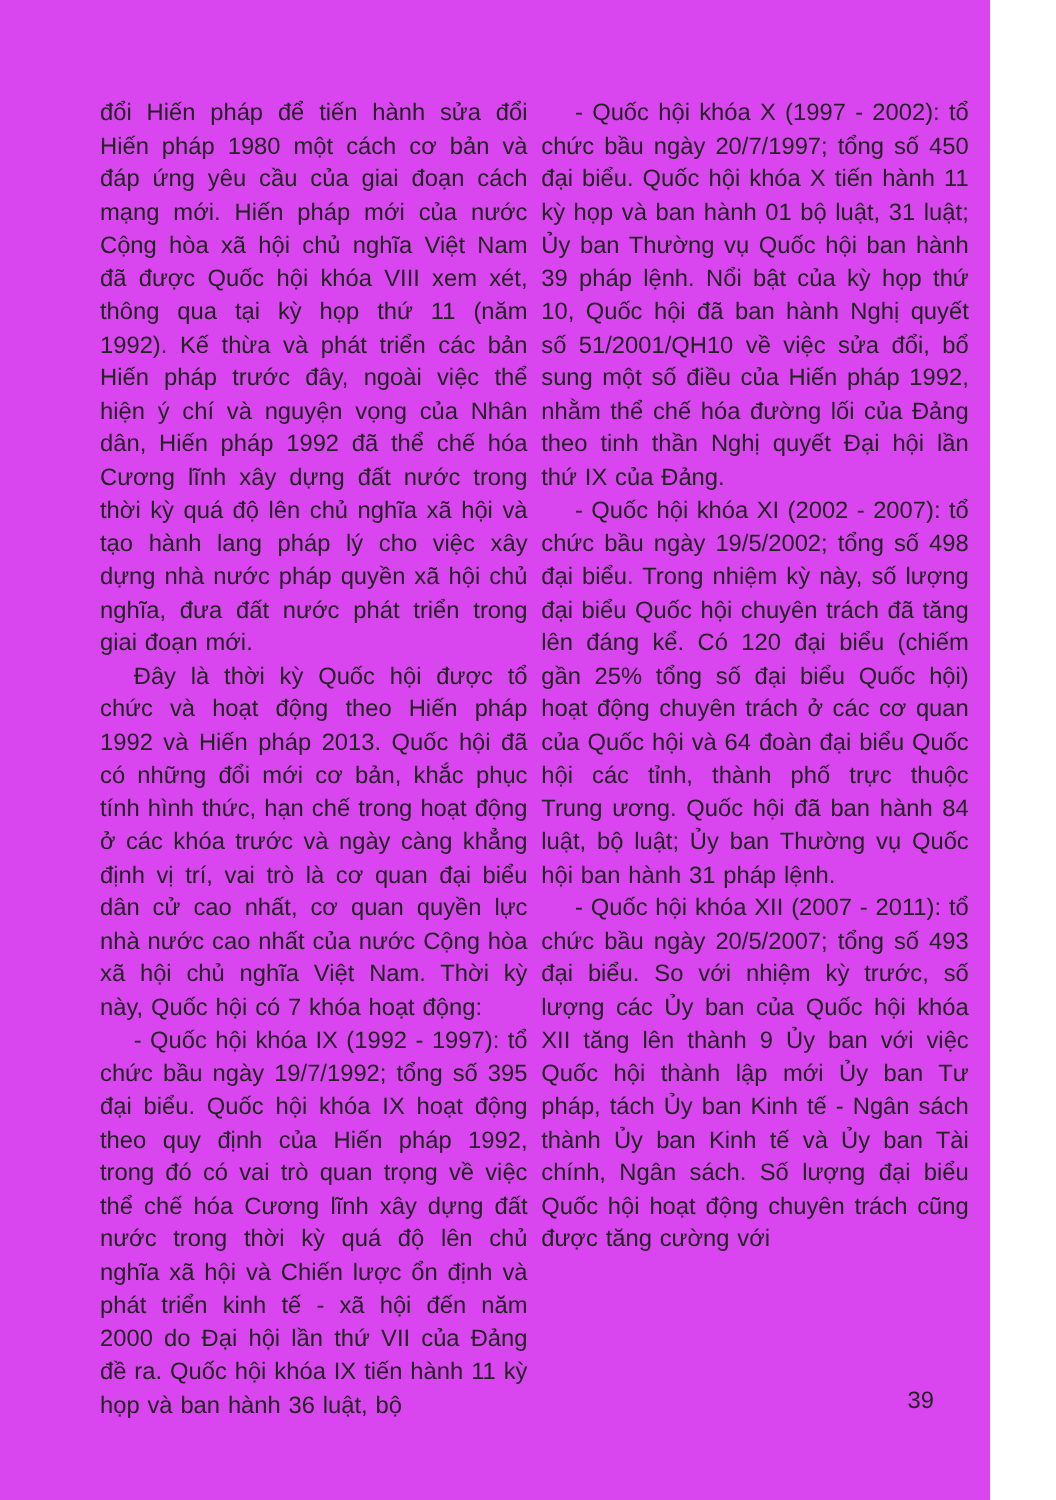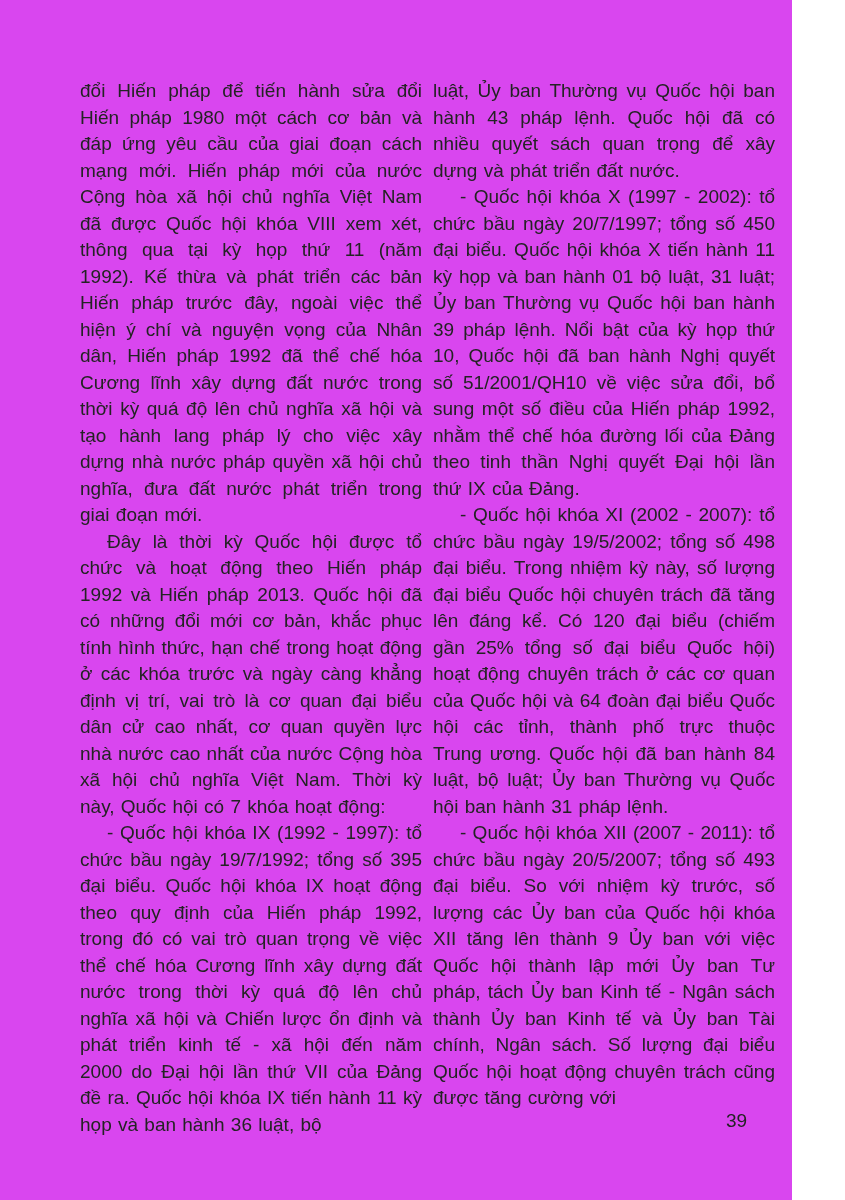--- a/index.html
+++ b/index.html
@@ -62,21 +62,20 @@
 <div class="page">
   <div class="content">
 
     <div class="col">
       <p class="cont">đổi Hiến pháp để tiến hành sửa đổi Hiến pháp 1980 một cách cơ bản và đáp ứng yêu cầu của giai đoạn cách mạng mới. Hiến pháp mới của nước Cộng hòa xã hội chủ nghĩa Việt Nam đã được Quốc hội khóa VIII xem xét, thông qua tại kỳ họp thứ 11 (năm 1992). Kế thừa và phát triển các bản Hiến pháp trước đây, ngoài việc thể hiện ý chí và nguyện vọng của Nhân dân, Hiến pháp 1992 đã thể chế hóa Cương lĩnh xây dựng đất nước trong thời kỳ quá độ lên chủ nghĩa xã hội và tạo hành lang pháp lý cho việc xây dựng nhà nước pháp quyền xã hội chủ nghĩa, đưa đất nước phát triển trong giai đoạn mới.</p>
       <p class="para">Đây là thời kỳ Quốc hội được tổ chức và hoạt động theo Hiến pháp 1992 và Hiến pháp 2013. Quốc hội đã có những đổi mới cơ bản, khắc phục tính hình thức, hạn chế trong hoạt động ở các khóa trước và ngày càng khẳng định vị trí, vai trò là cơ quan đại biểu dân cử cao nhất, cơ quan quyền lực nhà nước cao nhất của nước Cộng hòa xã hội chủ nghĩa Việt Nam. Thời kỳ này, Quốc hội có 7 khóa hoạt động:</p>
       <p class="para">- Quốc hội khóa IX (1992 - 1997): tổ chức bầu ngày 19/7/1992; tổng số 395 đại biểu. Quốc hội khóa IX hoạt động theo quy định của Hiến pháp 1992, trong đó có vai trò quan trọng về việc thể chế hóa Cương lĩnh xây dựng đất nước trong thời kỳ quá độ lên chủ nghĩa xã hội và Chiến lược ổn định và phát triển kinh tế - xã hội đến năm 2000 do Đại hội lần thứ VII của Đảng đề ra. Quốc hội khóa IX tiến hành 11 kỳ họp và ban hành 36 luật, bộ</p>
     </div>
 
     <div class="col">
-      <p class="cont">luật, Ủy ban Thường vụ Quốc hội ban hành 43 pháp lệnh. Quốc hội đã có nhiều quyết sách quan trọng để xây dựng và phát triển đất nước.</p>
       <p class="para">- Quốc hội khóa X (1997 - 2002): tổ chức bầu ngày 20/7/1997; tổng số 450 đại biểu. Quốc hội khóa X tiến hành 11 kỳ họp và ban hành 01 bộ luật, 31 luật; Ủy ban Thường vụ Quốc hội ban hành 39 pháp lệnh. Nổi bật của kỳ họp thứ 10, Quốc hội đã ban hành Nghị quyết số 51/2001/QH10 về việc sửa đổi, bổ sung một số điều của Hiến pháp 1992, nhằm thể chế hóa đường lối của Đảng theo tinh thần Nghị quyết Đại hội lần thứ IX của Đảng.</p>
       <p class="para">- Quốc hội khóa XI (2002 - 2007): tổ chức bầu ngày 19/5/2002; tổng số 498 đại biểu. Trong nhiệm kỳ này, số lượng đại biểu Quốc hội chuyên trách đã tăng lên đáng kể. Có 120 đại biểu (chiếm gần 25% tổng số đại biểu Quốc hội) hoạt động chuyên trách ở các cơ quan của Quốc hội và 64 đoàn đại biểu Quốc hội các tỉnh, thành phố trực thuộc Trung ương. Quốc hội đã ban hành 84 luật, bộ luật; Ủy ban Thường vụ Quốc hội ban hành 31 pháp lệnh.</p>
       <p class="para">- Quốc hội khóa XII (2007 - 2011): tổ chức bầu ngày 20/5/2007; tổng số 493 đại biểu. So với nhiệm kỳ trước, số lượng các Ủy ban của Quốc hội khóa XII tăng lên thành 9 Ủy ban với việc Quốc hội thành lập mới Ủy ban Tư pháp, tách Ủy ban Kinh tế - Ngân sách thành Ủy ban Kinh tế và Ủy ban Tài chính, Ngân sách. Số lượng đại biểu Quốc hội hoạt động chuyên trách cũng được tăng cường với</p>
     </div>
 
   </div>
 
   <div class="page-number">39</div>
 </div>
 

